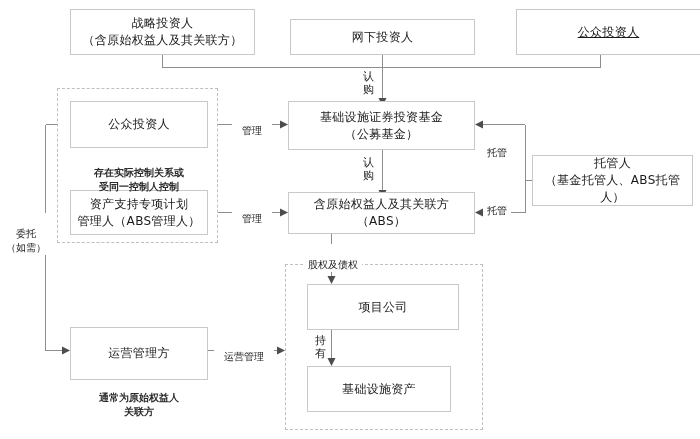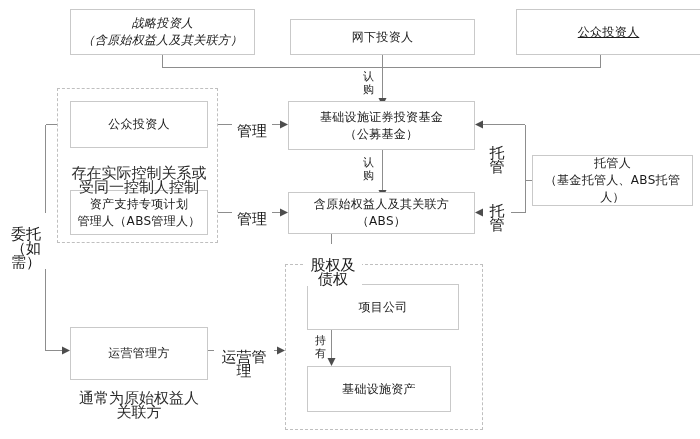--- a/index.html
+++ b/index.html
@@ -33,30 +33,31 @@
   .dashed{
     position:absolute;
     box-sizing:border-box;
     border:1px dashed #bfbfbf;
     background:transparent;
     z-index:1;
   }
   .note{
     position:absolute;
     color:#2b2b2b;
-    font-size:15px;
+    font-size:10px;
     line-height:14px;
     text-align:center;
     white-space:pre-line;
     z-index:4;
+    font-weight:bold;
   }
   .elabel{
     position:absolute;
     color:#1a1a1a;
-    font-size:15px;
+    font-size:10px;
     line-height:14px;
     text-align:center;
     white-space:pre-line;
     background:#ffffff;
     z-index:5;
     padding:0 1px;
   }
   .vlabel{
     position:absolute;
     color:#1a1a1a;
@@ -128,21 +129,21 @@
 
     <line x1="57" y1="124.5" x2="45.5" y2="124.5"></line>
     <line x1="45.5" y1="124.5" x2="45.5" y2="350.5"></line>
     <line x1="45.5" y1="350.5" x2="62" y2="350.5"></line>
     <polygon points="62,346.5 62,354.5 70,350.5"></polygon>
 
     <line x1="208" y1="350.5" x2="277" y2="350.5"></line>
     <polygon points="277,346.5 277,354.5 285,350.5"></polygon>
   </svg>
 
-  <div class="box" style="left:70px;top:9px;width:185px;height:46px;font-style:italic;">
+  <div class="box" style="left:70px;top:9px;width:185px;height:46px;">
     <span>战略投资人
 （含原始权益人及其关联方）</span>
   </div>
   <div class="box" style="left:290px;top:19px;width:185px;height:36px;">
     <span>网下投资人</span>
   </div>
   <div class="box" style="left:516px;top:9px;width:185px;height:46px;text-decoration:underline;">
     <span>公众投资人</span>
   </div>
 

